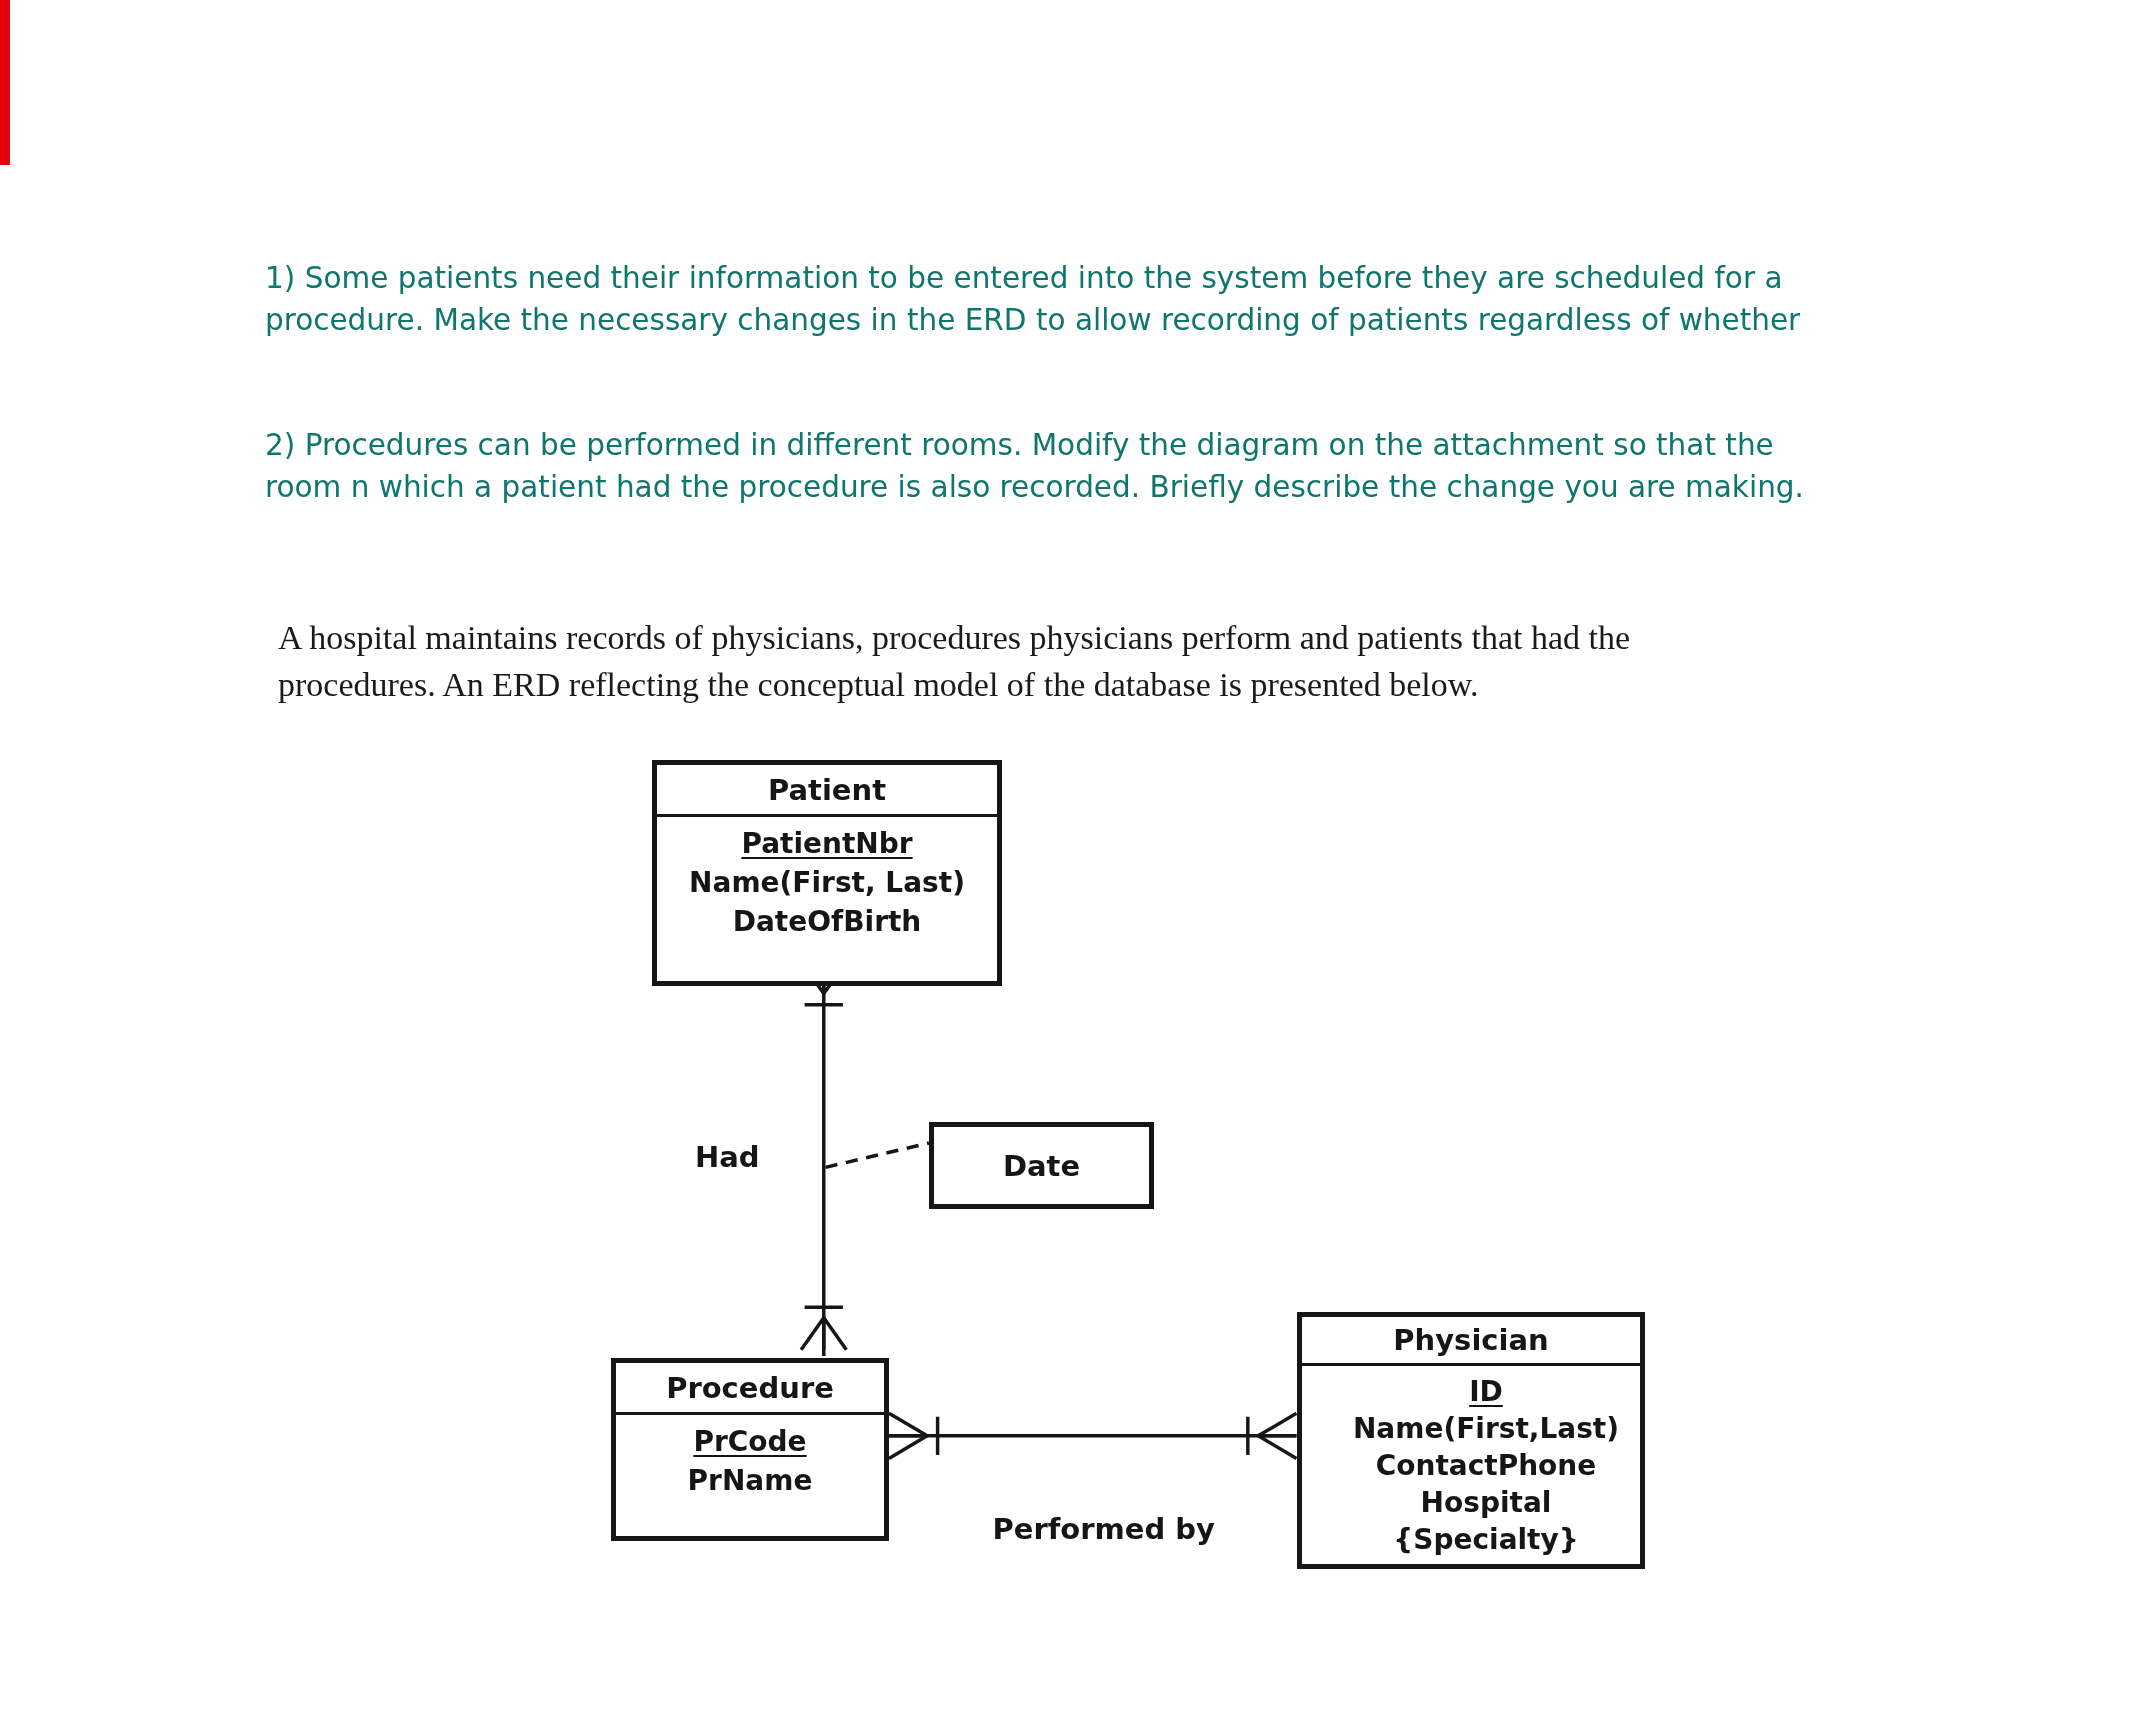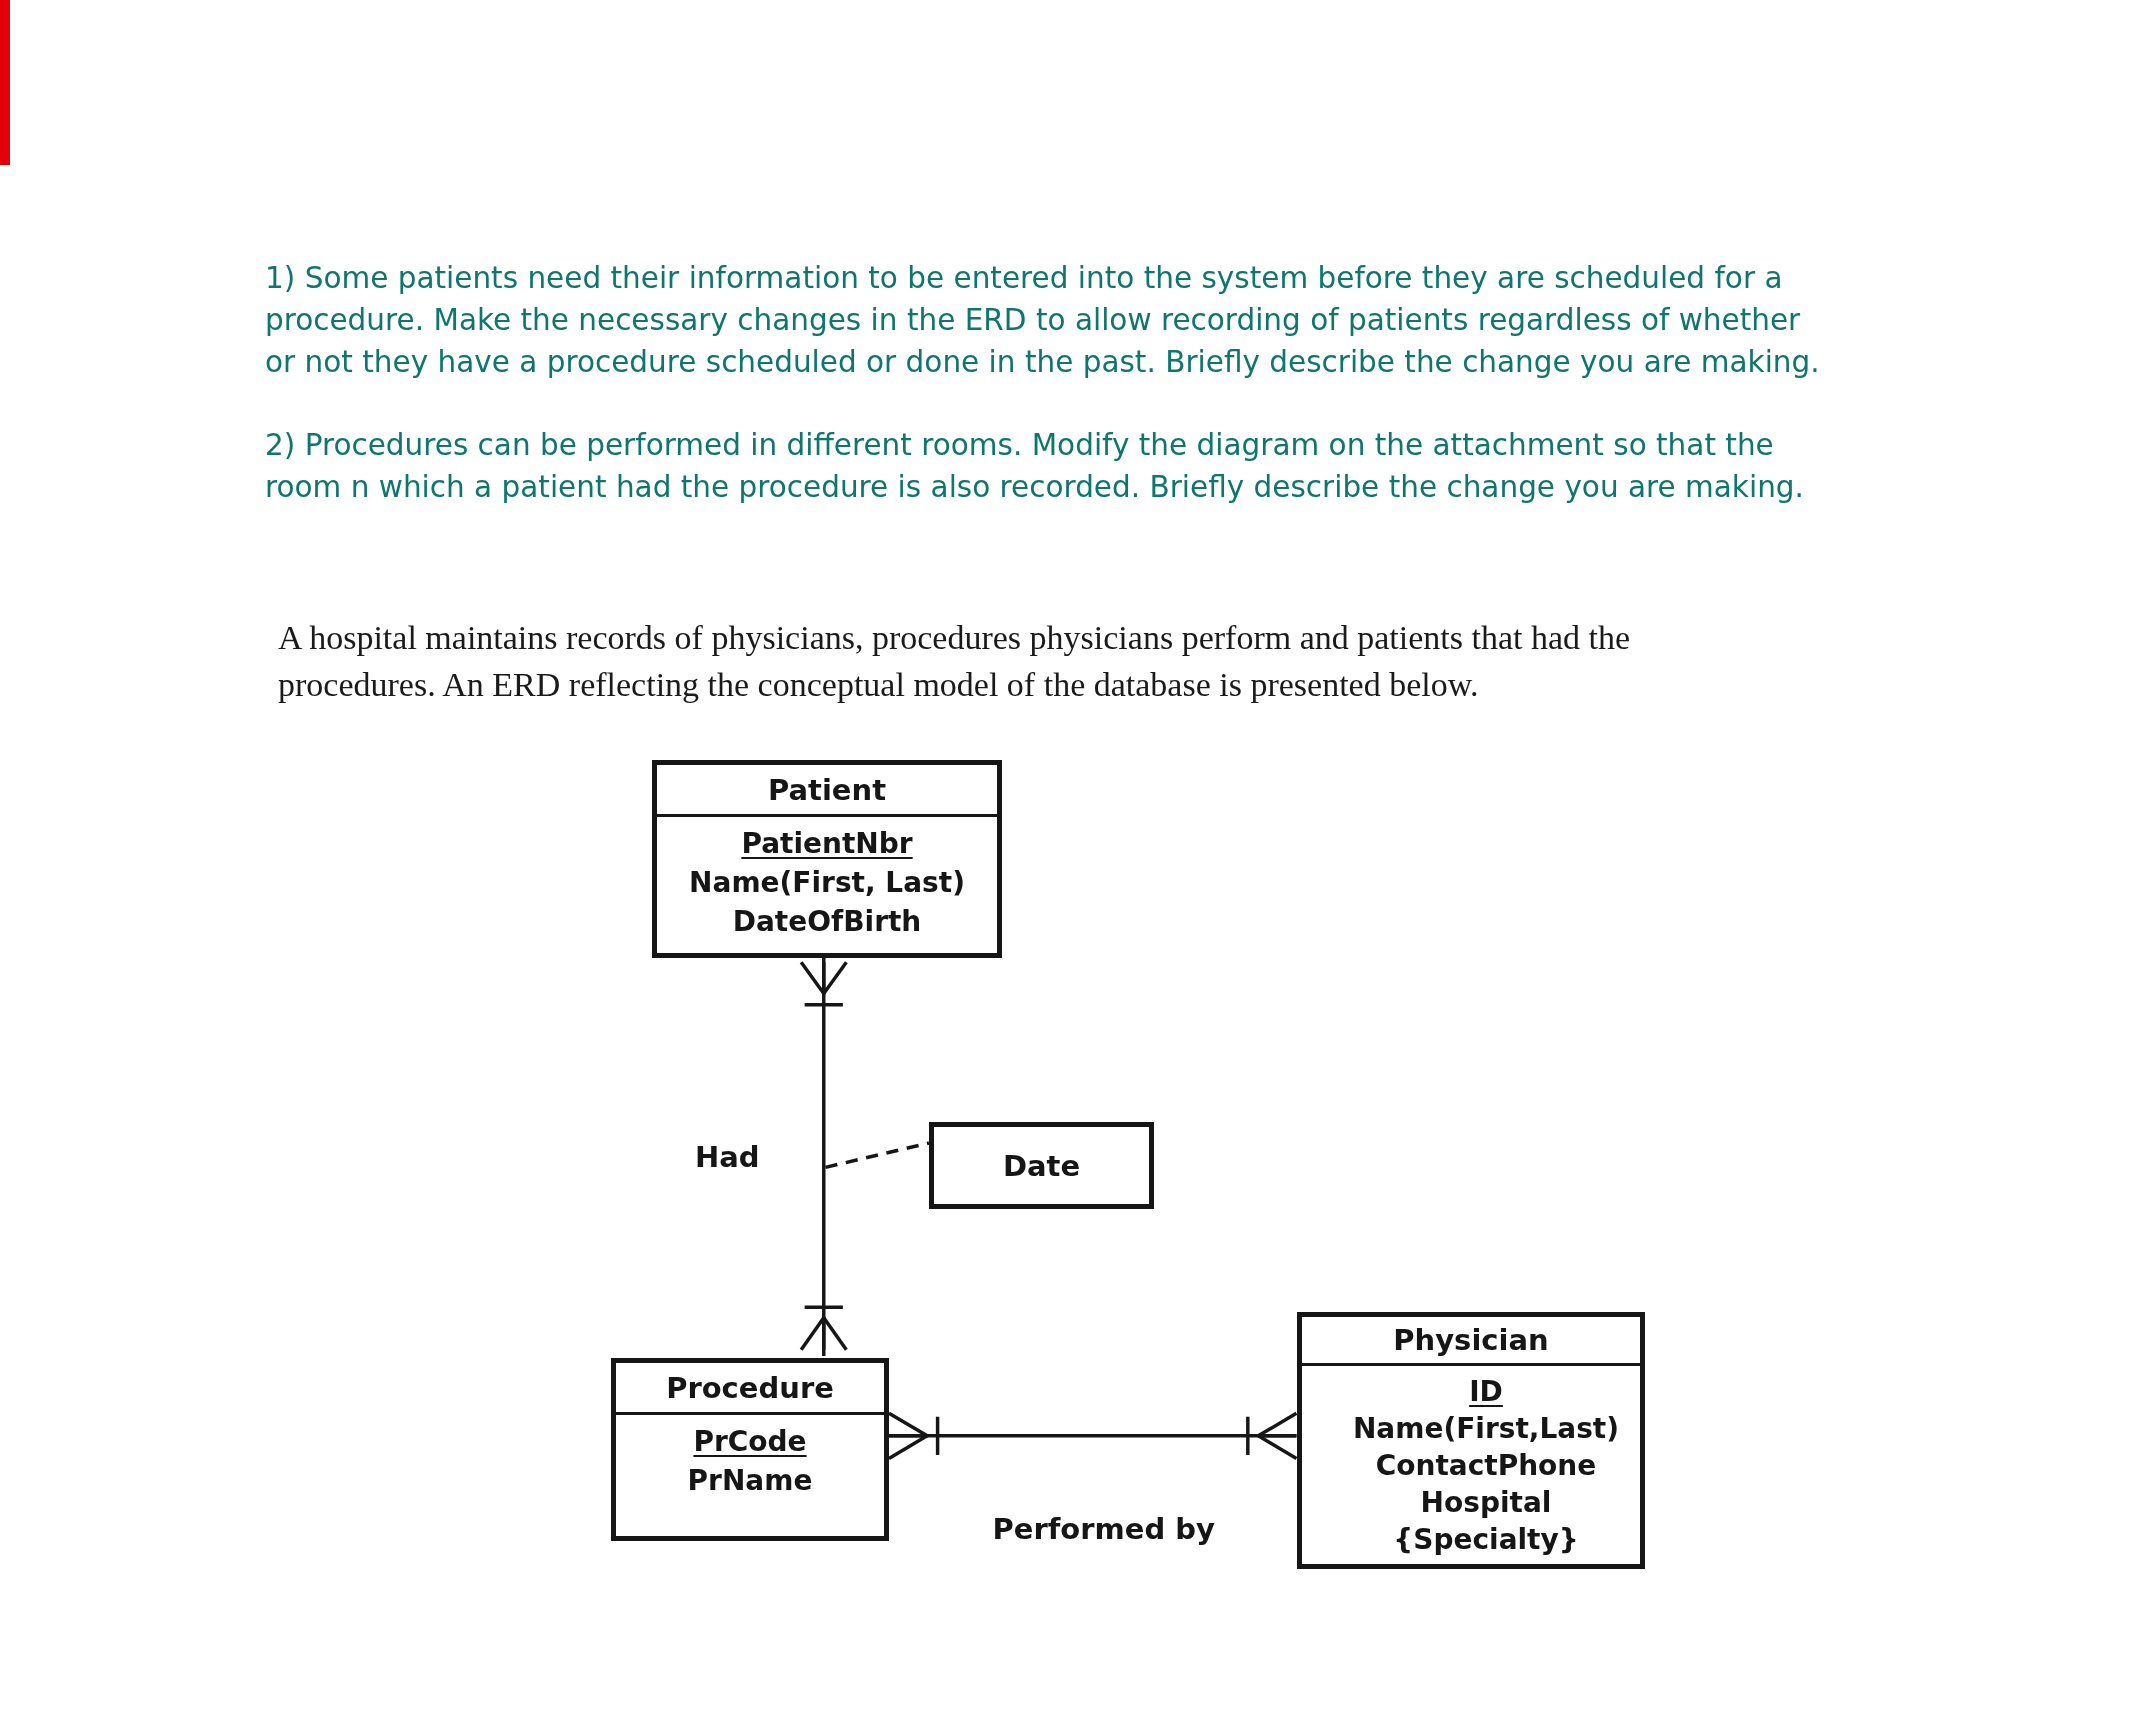--- a/index.html
+++ b/index.html
@@ -14,41 +14,40 @@
   .intro { position:absolute; left:278px; top:614px; font-family:"Liberation Serif", serif; font-size:34px; line-height:47px; color:#1a1a1a; }
 
   svg.connectors { position:absolute; left:0; top:0; width:2155px; height:1716px; z-index:1; }
 
   .entity { position:absolute; background:#ffffff; border:5.2px solid #161616; z-index:2; font-family:"DejaVu Sans", sans-serif; font-weight:bold; color:#161616; }
   .entity-title { height:52px; display:flex; align-items:center; justify-content:center; font-size:29px; border-bottom:3.5px solid #161616; }
   .attrs { text-align:center; font-size:28px; padding-top:7px; }
   .attr { line-height:39px; }
   .key { text-decoration:underline; text-underline-offset:4.3px; }
 
-  .entity-patient   { left:652px;  top:760px;  width:350px; height:198px; }
+  .entity-patient   { left:652px;  top:760px;  width:350px; height:226px; }
   .entity-procedure { left:611px;  top:1350px; width:278px; height:183px;margin-top:8px; }
   .entity-physician { left:1297px; top:1312px; width:348px; height:257px; }
   .entity-physician .entity-title { height:49px; }
   .entity-physician .attr { line-height:37px;padding-left:30px; }
 
   .date-box { position:absolute; left:929px; top:1122px; width:225px; height:87px; background:#ffffff; border:5.2px solid #161616; display:flex; align-items:center; justify-content:center; font-family:"DejaVu Sans", sans-serif; font-weight:bold; font-size:29px; color:#161616; z-index:2; }
 
   .rel-label { position:absolute; font-family:"DejaVu Sans", sans-serif; font-weight:bold; font-size:29px; color:#161616; z-index:2;text-align:right; }
   .had-label { left:695px; top:1140px; }
   .performed-by-label { left:972px; top:1512px; width:243px; text-align:right; }
 </style>
 </head>
 <body>
 
 <div class="red-bar"></div>
 
 <div class="q-block q1">
   <div>1) Some patients need their information to be entered into the system before they are scheduled for a</div>
   <div>procedure. Make the necessary changes in the ERD to allow recording of patients regardless of whether</div>
-  <div>or not they have a procedure scheduled or done in the past. Briefly describe the change you are making.</div>
 </div>
 
 <div class="q-block q2">
   <div>2) Procedures can be performed in different rooms. Modify the diagram on the attachment so that the</div>
   <div>room n which a patient had the procedure is also recorded. Briefly describe the change you are making.</div>
 </div>
 
 <div class="intro">
   <div>A hospital maintains records of physicians, procedures physicians perform and patients that had the</div>
   <div>procedures.  An ERD reflecting the conceptual model of the database is presented below.</div>

